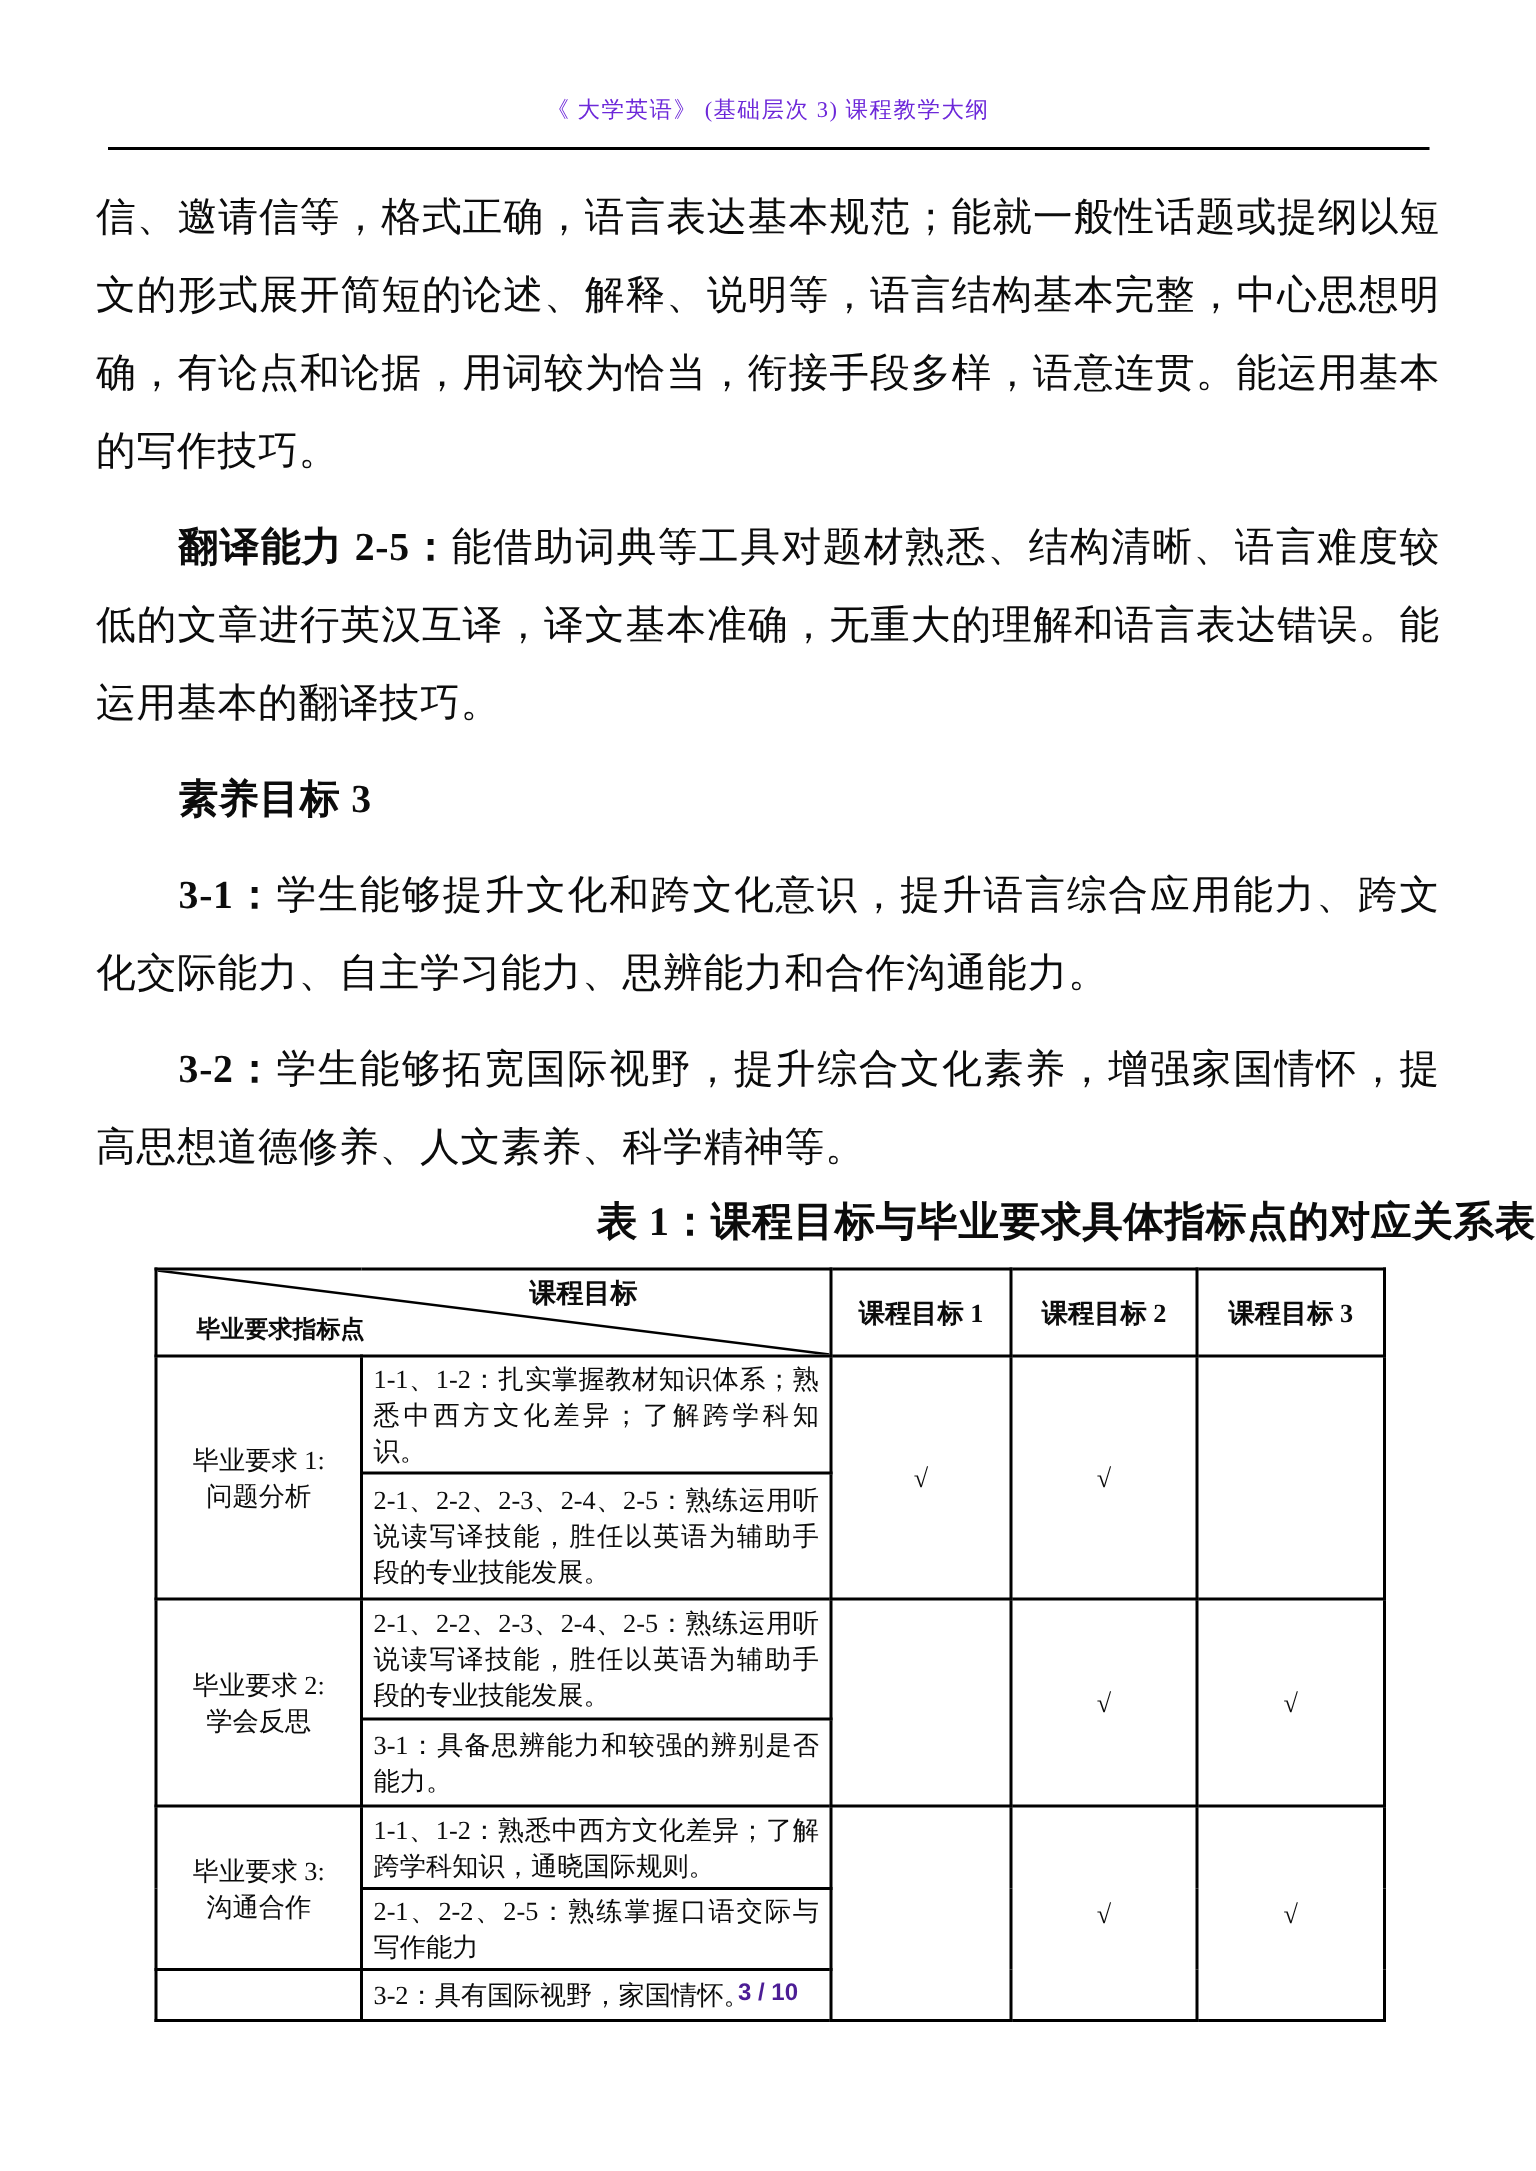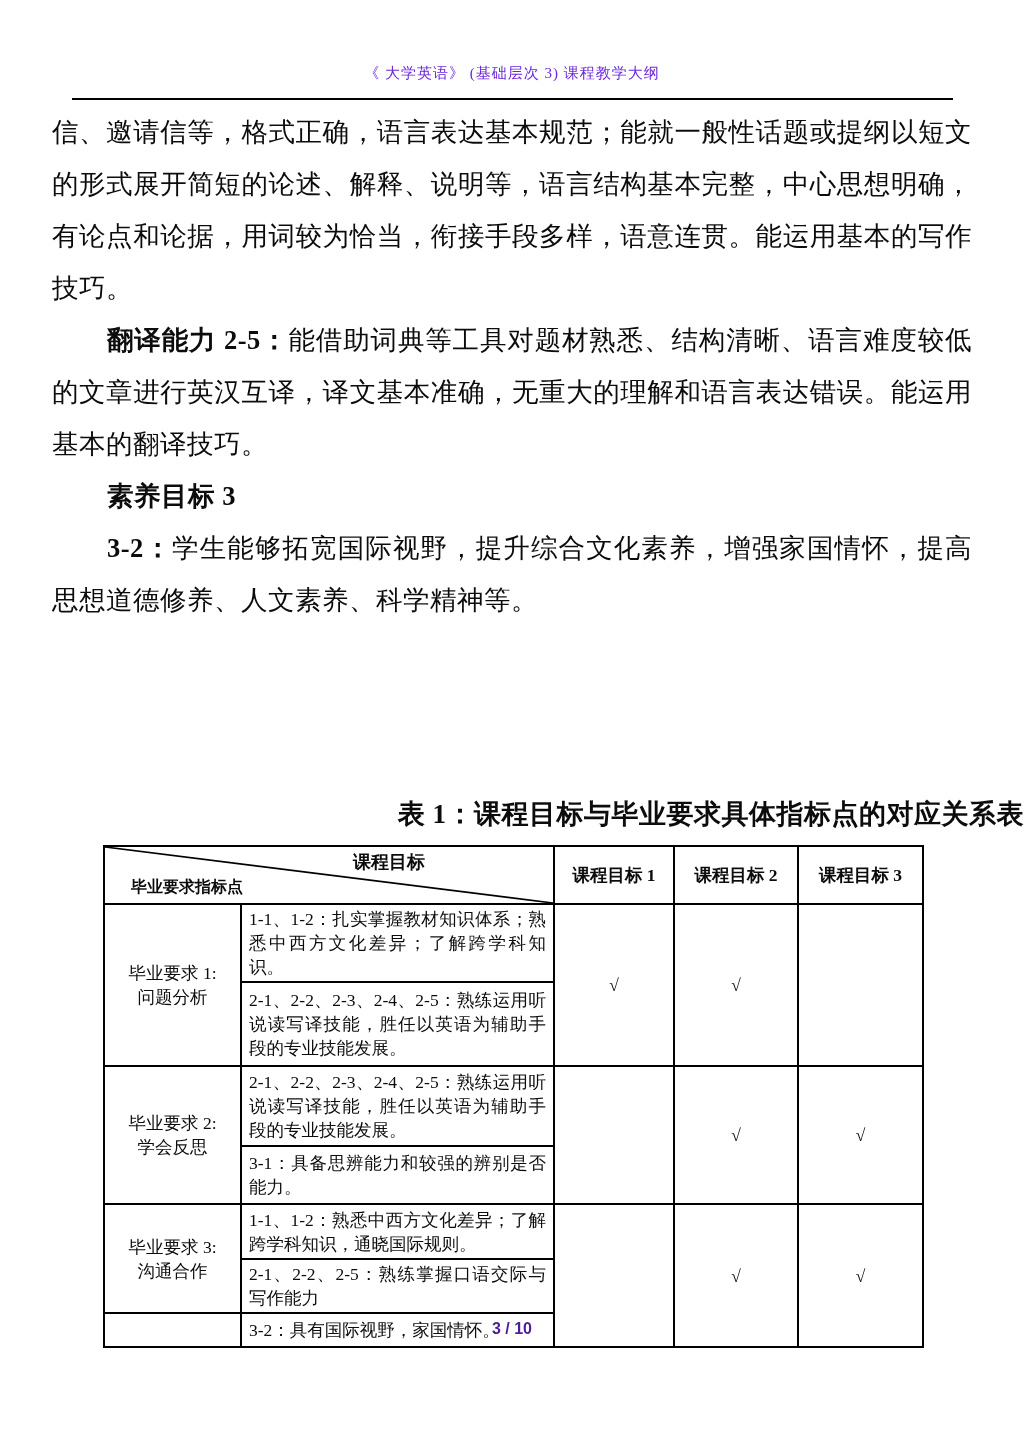--- a/index.html
+++ b/index.html
@@ -11,21 +11,21 @@
     position:absolute;top:64px;left:0;width:1024px;text-align:center;
     font-size:15px;letter-spacing:1px;color:#6d28d9;
   }
   .header-rule{
     position:absolute;top:98px;left:72px;width:881px;height:2px;background:#000;
   }
   .body-text{
     position:absolute;top:106px;left:52px;width:920px;
     font-size:26.5px;line-height:52px;text-align:justify;letter-spacing:0.5px;
   }
-  .body-text p{margin:0;}
+  .body-text p{margin:12px;}
   .indent{text-indent:55px;}
   .lead{font-weight:bold;}
   .table-title{
     position:absolute;top:796px;left:0;width:1024px;text-align:right;
     font-weight:bold;font-size:27px;letter-spacing:0.5px;
   }
   table.mapping{
     position:absolute;top:845px;left:103px;width:819px;
     border-collapse:collapse;table-layout:fixed;
   }
@@ -62,20 +62,21 @@
 </head>
 <body>
 
 <div class="running-header">《 大学英语》 (基础层次 3) 课程教学大纲</div>
 <div class="header-rule"></div>
 
 <div class="body-text">
   <p><span class="lead"></span><span>信、邀请信等，格式正确，语言表达基本规范；能就一般性话题或提纲以短文的形式展开简短的论述、解释、说明等，语言结构基本完整，中心思想明确，有论点和论据，用词较为恰当，衔接手段多样，语意连贯。能运用基本的写作技巧。</span></p>
   <p class="indent"><span class="lead">翻译能力 2-5：</span><span>能借助词典等工具对题材熟悉、结构清晰、语言难度较低的文章进行英汉互译，译文基本准确，无重大的理解和语言表达错误。能运用基本的翻译技巧。</span></p>
   <p class="indent"><span class="lead">素养目标 3</span><span></span></p>
+  <p class="indent"><span class="lead">3-1：</span><span>学生能够提升文化和跨文化意识，提升语言综合应用能力、跨文化交际能力、自主学习能力、思辨能力和合作沟通能力。</span></p>
   <p class="indent"><span class="lead">3-2：</span><span>学生能够拓宽国际视野，提升综合文化素养，增强家国情怀，提高思想道德修养、人文素养、科学精神等。</span></p>
 </div>
 
 <div class="table-title">表 1：课程目标与毕业要求具体指标点的对应关系表</div>
 
 <table class="mapping">
   <colgroup>
     <col style="width:137px">
     <col style="width:313px">
     <col style="width:120px">

